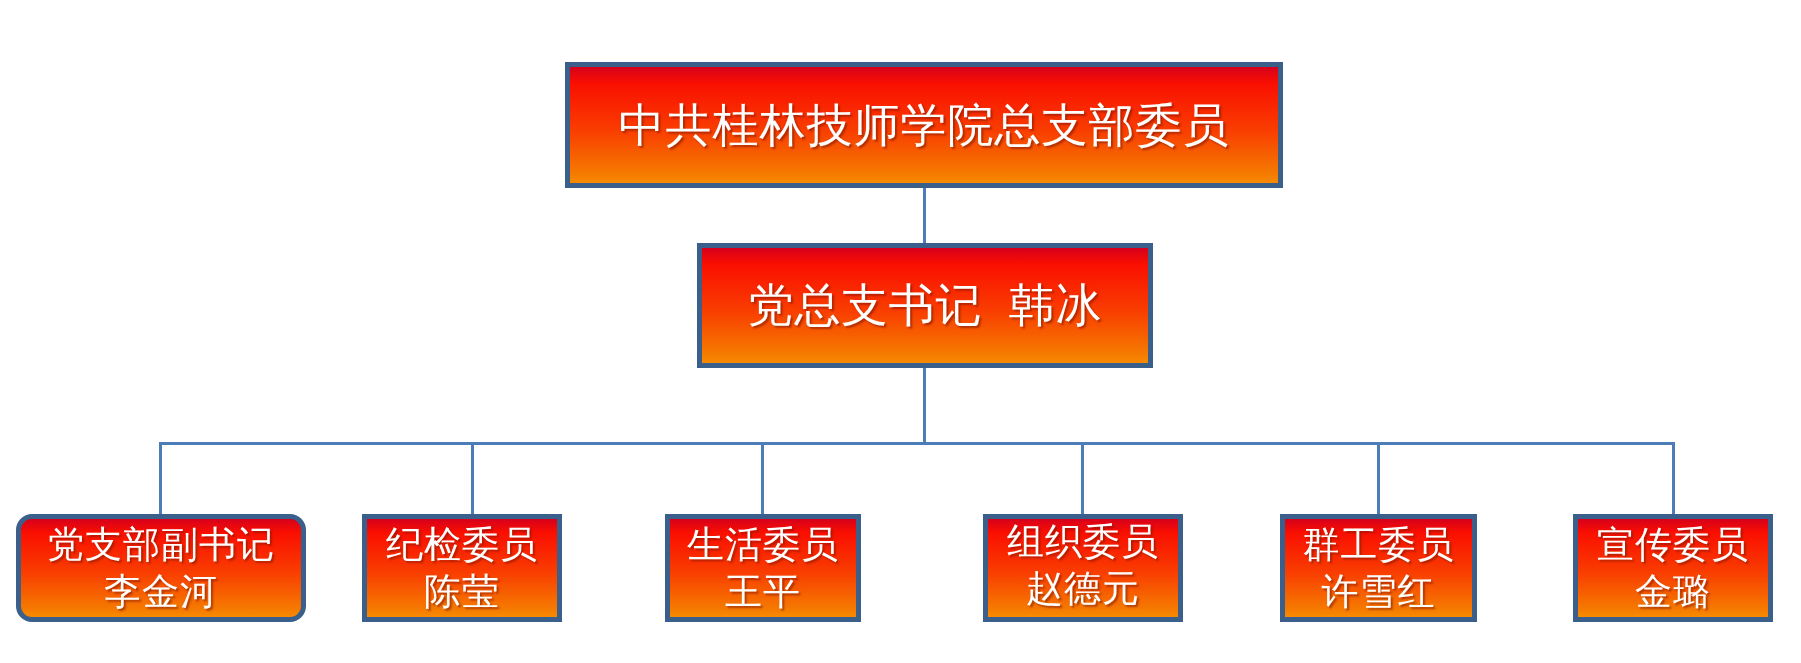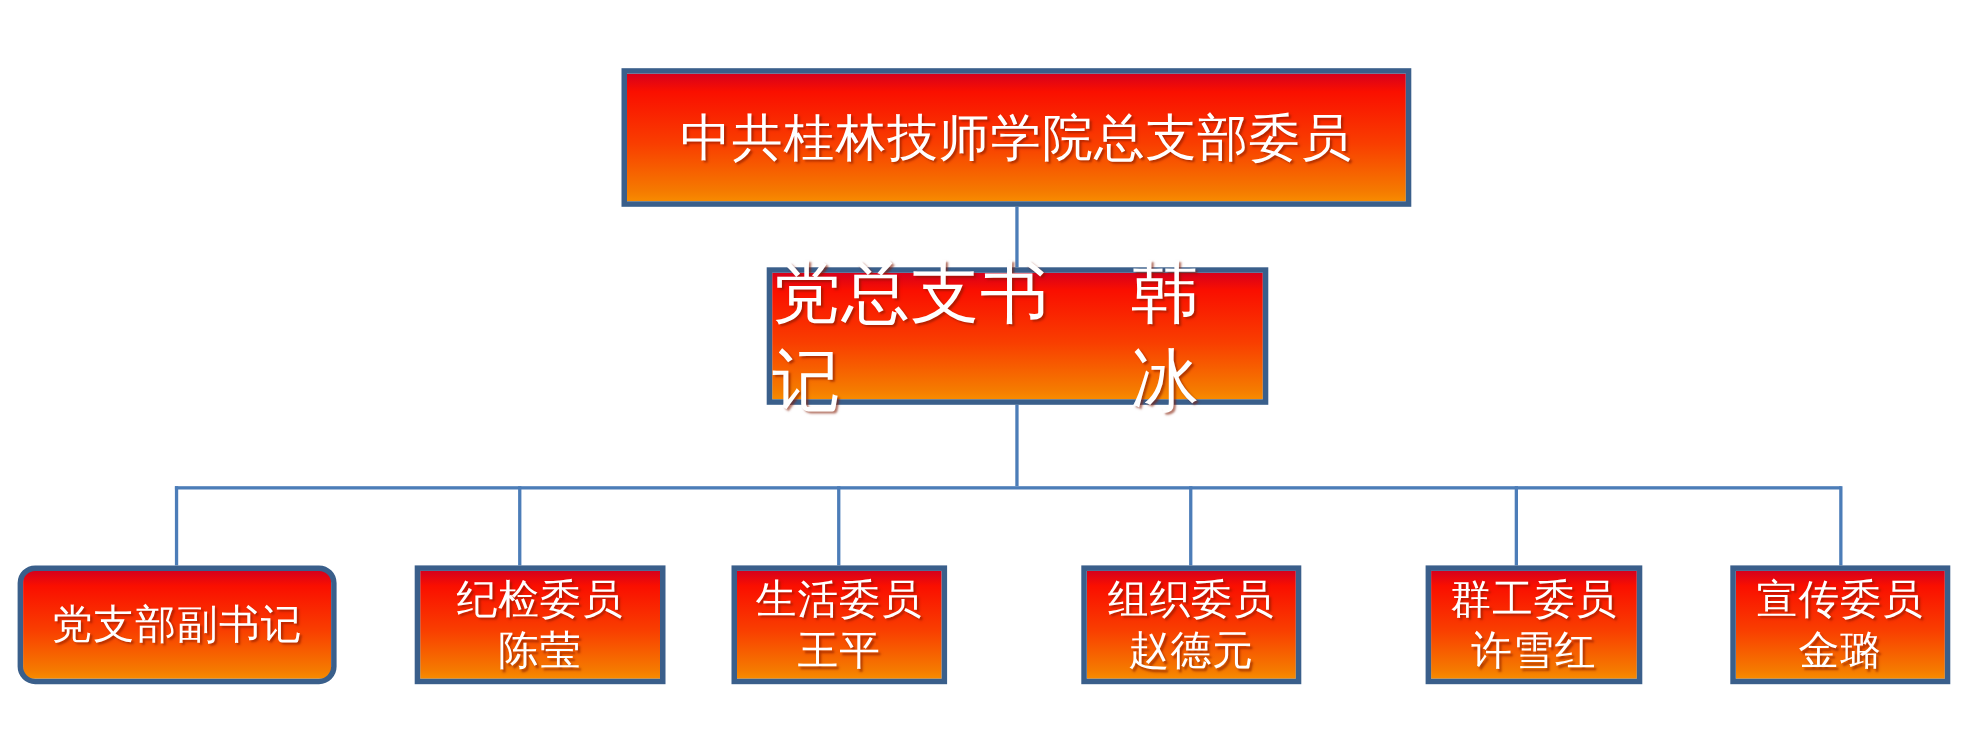--- a/index.html
+++ b/index.html
@@ -21,27 +21,27 @@
     display: flex;
     flex-direction: column;
     align-items: center;
     justify-content: center;
     text-align: left;
     text-shadow: 2px 2px 2px rgba(130, 25, 0, 0.6);
     letter-spacing: 1px;
     line-height: 1.28;
   }
   .box-root      { left: 565px;  top: 62px;  width: 718px; height: 126px; font-size: 46px; }
-  .box-secretary { left: 697px;  top: 243px; width: 456px; height: 125px; font-size: 62px; }
+  .box-secretary { left: 697px;  top: 243px; width: 456px; height: 125px; font-size: 46px; }
   .member        { top: 514px; height: 108px; font-size: 37px; }
   .m1 { left: 16px;   width: 290px; border-radius: 16px; }
-  .m2 { left: 377px;  width: 228px; }
+  .m2 { left: 362px;  width: 200px; }
   .m3 { left: 665px;  width: 196px; }
-  .m4 { left: 983px;  width: 200px; }
-  .m5 { left: 1280px; width: 197px; margin-left: 16px; }
+  .m4 { left: 983px;  width: 200px; font-family: Liberation Mono, monospace; }
+  .m5 { left: 1280px; width: 197px; }
   .m6 { left: 1573px; width: 200px; }
   .secretary-line { display: flex; flex-direction: row; gap: 26px; }
   .connector { position: absolute; background: #4c7db8; }
   .c-vert { width: 3px; }
   .c-horiz { height: 3px; }
   .v-top  { left: 923px; top: 188px; height: 55px; }
   .v-mid  { left: 923px; top: 368px; height: 74px; }
   .rail   { left: 159px; top: 442px; width: 1515px; }
   .drop   { top: 442px; height: 72px; }
   .d1 { left: 159px;  }
@@ -72,20 +72,21 @@
 
   <div class="box box-secretary">
     <span class="secretary-line">
       <span>党总支书记</span>
       <span>韩冰</span>
     </span>
   </div>
 
   <div class="box member m1">
     <div>党支部副书记</div>
+    <div>李金河</div>
   </div>
   <div class="box member m2">
     <div>纪检委员</div>
     <div>陈莹</div>
   </div>
   <div class="box member m3">
     <div>生活委员</div>
     <div>王平</div>
   </div>
   <div class="box member m4">

